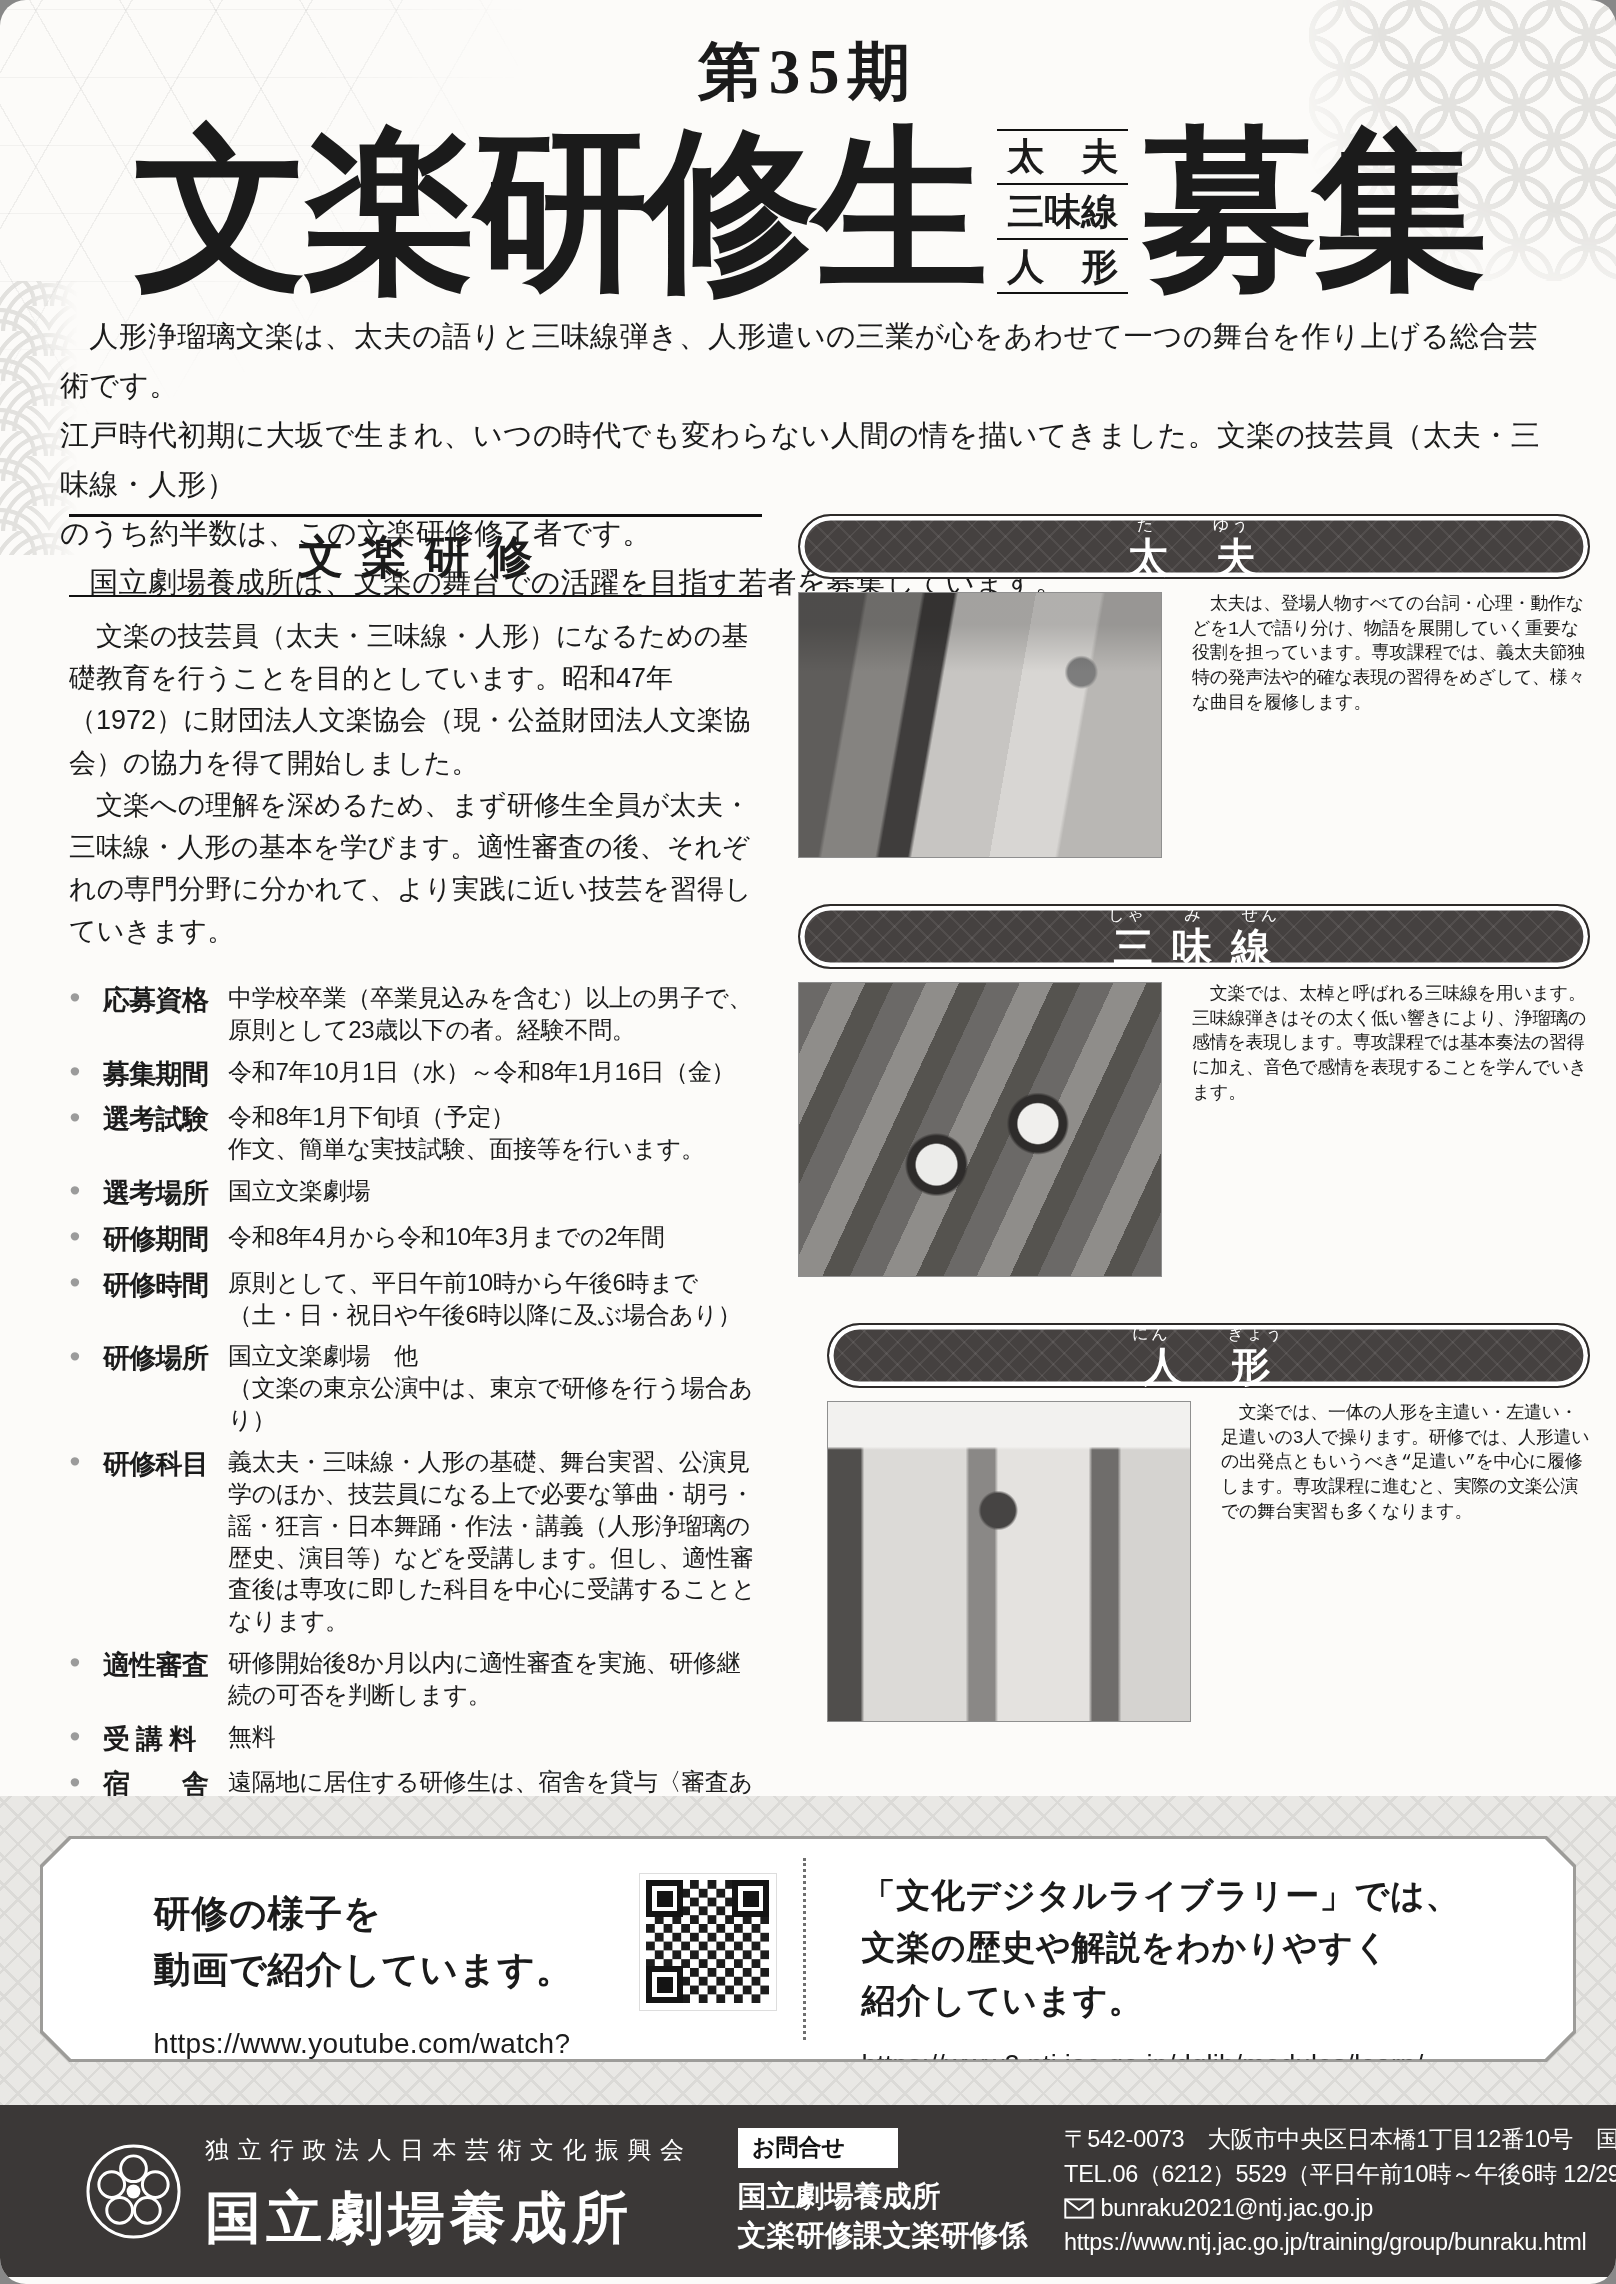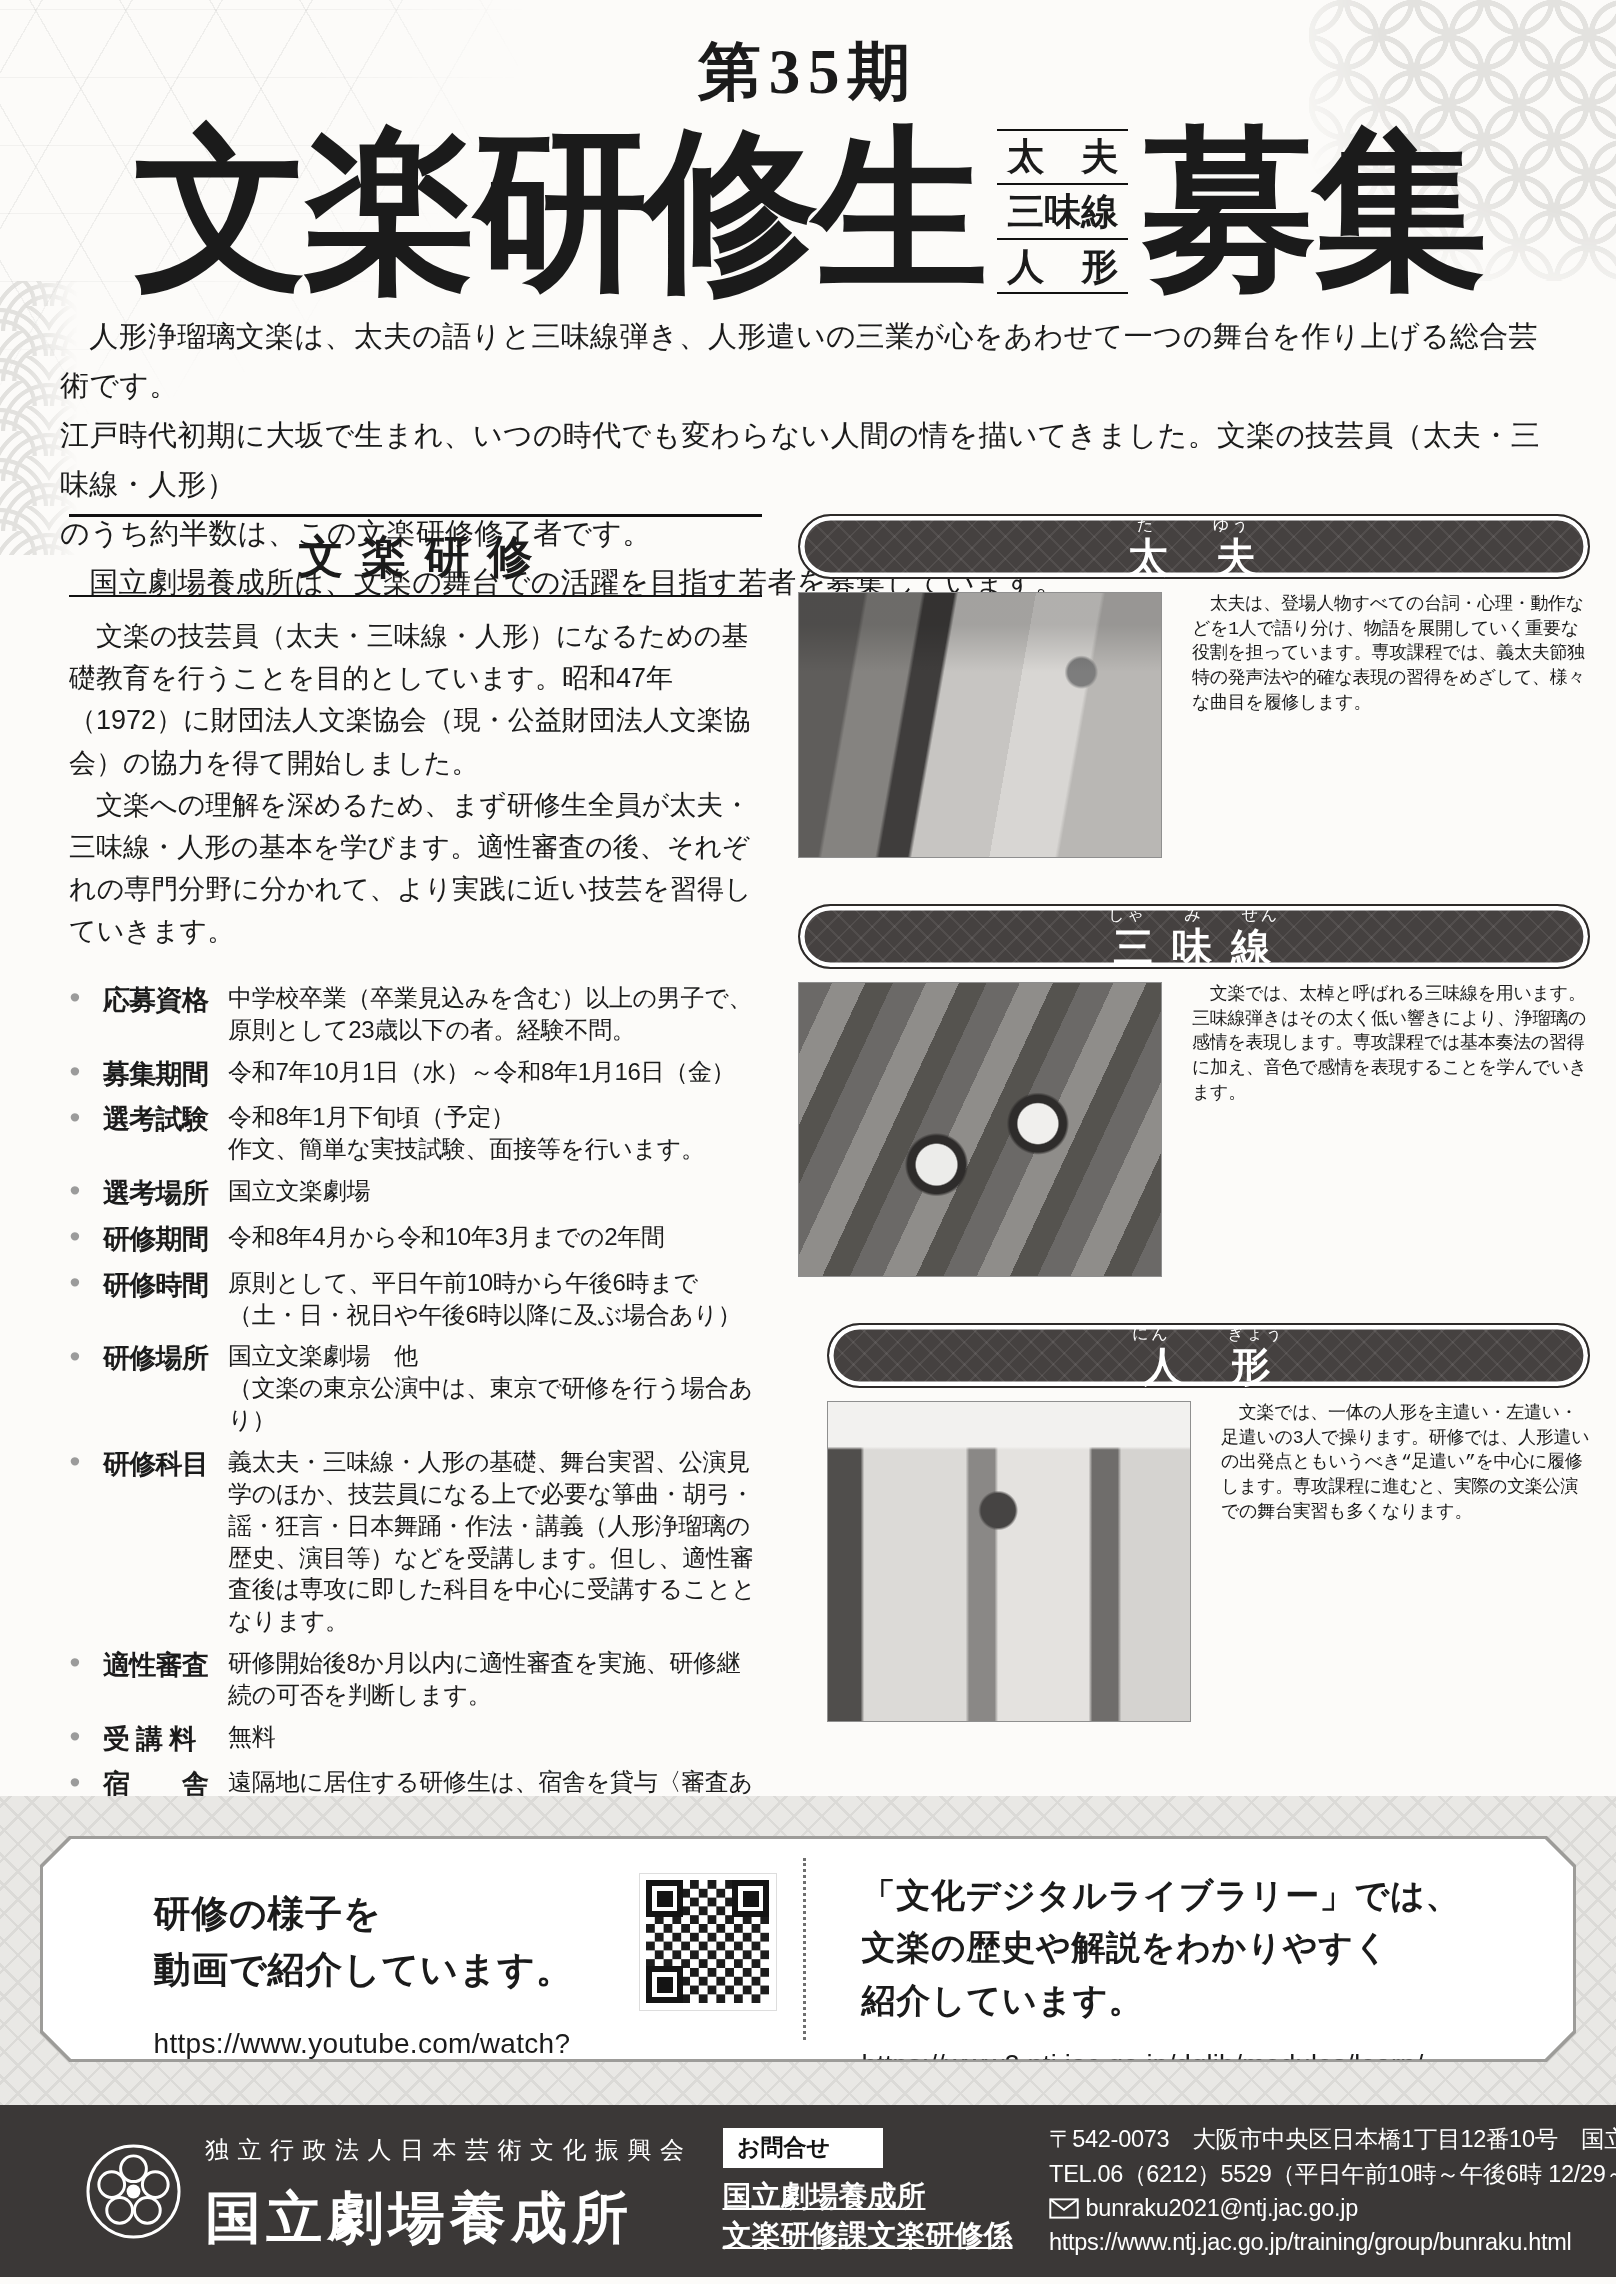--- a/index.html
+++ b/index.html
@@ -1,18 +1,18 @@
 <!DOCTYPE html>
 <html style="font-size:10.4px"><head>
 <meta charset="utf-8">
 <style>
   * { margin:0; padding:0; box-sizing:border-box; }
   html,body { background:#888; }
   body { font-family:"Liberation Sans","DejaVu Sans",sans-serif; color:#1b1b1b; }
-  .page { position:relative; width:1616px; height:2284px; background:#fcfbf9; overflow:hidden; margin:0 auto; }
+  .page { position:relative; width:1616px; height:2284px; background:#fcfbf9; overflow:hidden; margin:0 auto;border-radius:26px; }
 
   
   .deco { position:absolute; pointer-events:none; }
   .deco-tl { top:0; left:0; width:522px; height:418px; opacity:.55;
     background-image:
       repeating-linear-gradient(60deg, rgba(120,120,120,.18) 0 1.3px, transparent 1.3px 78px),
       repeating-linear-gradient(-60deg, rgba(120,120,120,.18) 0 1.3px, transparent 1.3px 78px),
       repeating-linear-gradient(0deg, rgba(120,120,120,.14) 0 1.3px, transparent 1.3px 68px);
     -webkit-mask-image:radial-gradient(ellipse at 0% 0%, #000 0 45%, transparent 72%);
             mask-image:radial-gradient(ellipse at 0% 0%, #000 0 45%, transparent 72%); }
@@ -108,21 +108,21 @@
   .info-right { flex:1; padding:30px 26px 19.6px 56px; }
   .lib-title { font-size:34px; font-weight:bold; line-height:1.55; white-space:pre-line; letter-spacing:0.7px; }
   .lib-url { font-size:27px; margin-top:23.5px; letter-spacing:0.3px; }
 
   
   .footer { position:absolute; top:2105px; left:0; width:100%; height:172px; background:#3b3837; color:#fff; display:flex; align-items:center; padding:0 19.6px 0 84px; }
   .crest { flex:none; width:99px; height:99px; }
   .footer-org { margin-left:22px; flex:none; }
   .org-small { font-size:24px; letter-spacing:8.5px; margin-bottom:23px; white-space:nowrap; }
   .org-large { font-family:"Liberation Serif","DejaVu Serif",serif; font-size:56px; font-weight:bold; letter-spacing:5.2px; line-height:1.05; white-space:nowrap; }
-  .footer-inq { margin-left:30px; flex:none; width:307px;text-decoration:underline; }
+  .footer-inq { margin-left:45px; flex:none; width:307px; }
   .inq-label { background:#fff; color:#121212; font-weight:bold; font-size:23px; padding:3.9px 14.4px 5.2px; width:max-content; min-width:160px; margin-bottom:9px; }
   .inq-line { font-size:29px; font-weight:bold; line-height:1.32; white-space:nowrap; }
   .footer-addr { margin-left:19.6px; flex:1; font-size:23.5px; line-height:1.46; letter-spacing:-0.3px; }
   .addr-row { white-space:nowrap; display:flex; align-items:center; gap:6.5px; }
   .mail-ico { display:inline-block; }
 </style>
 </head>
 <body>
 
 <div class="page">

